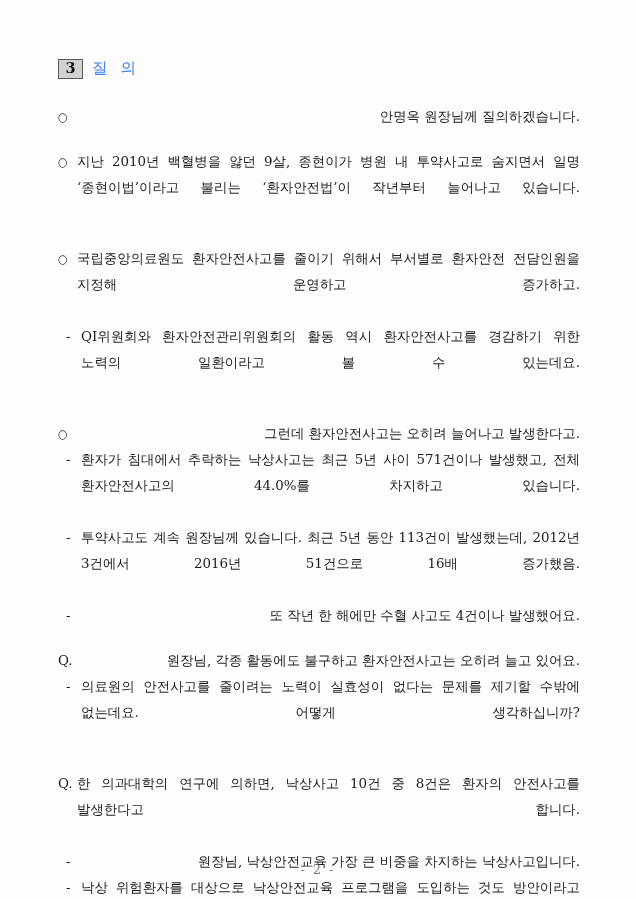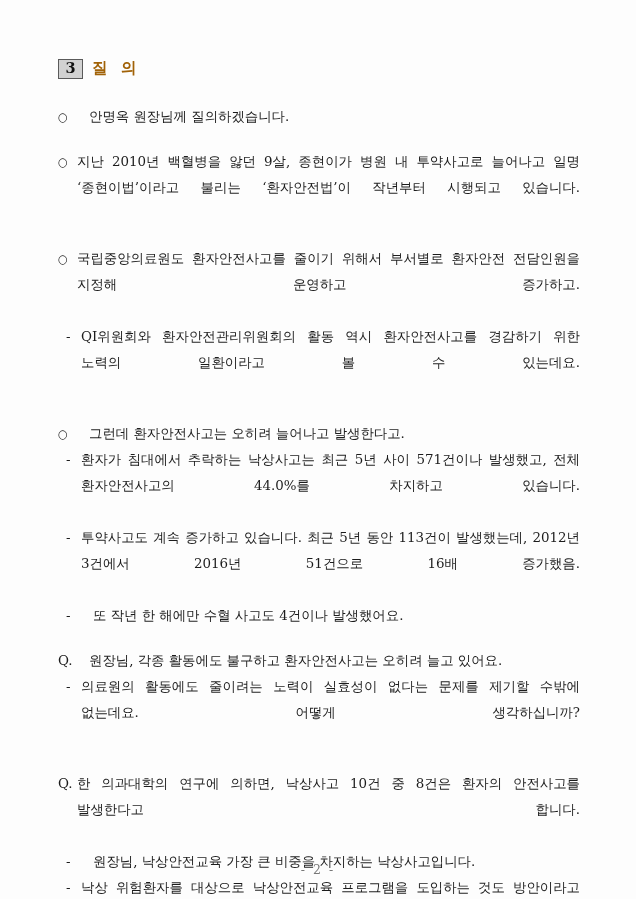--- a/index.html
+++ b/index.html
@@ -42,23 +42,23 @@
     border: 1px solid #5a5a5a;
     font-size: 14.5px;
     font-weight: bold;
     line-height: 1;
     font-family: "DejaVu Serif", "Liberation Serif", serif;
     color: #111;
     box-sizing: border-box;
   }
   .section-title {
     font-size: 15.5px;
-    font-weight: bold;
+    font-weight: normal;
     letter-spacing: 4px;
-    color: #a16207;
+    color: #3b82f6;
     white-space: pre;
   }
 
   
   .content {
     position: absolute;
     left: 58px;
     top: 104px;
     width: 522px;
   }
@@ -108,21 +108,21 @@
     overflow-wrap: break-word;
     hyphens: none;
   }
   
   .text::after {
     content: "";
     display: inline-block;
     width: 100%;
   }
   .text.nojustify {
-    text-align: left;
+    text-align: right;
     margin-left: 12px;
   }
   .text.nojustify::after { content: none; }
 
   
   .item.sub {
     padding-left: 4px;
   }
 
   
@@ -151,21 +151,21 @@
   <div class="content">
       <div class="block">
         <div class="item">
           <span class="marker circle">○</span>
           <span class="text nojustify">안명옥 원장님께 질의하겠습니다.</span>
         </div>
       </div>
       <div class="block">
         <div class="item">
           <span class="marker circle">○</span>
-          <span class="text">지난 2010년 백혈병을 앓던 9살, 종현이가 병원 내 투약사고로 늘어나고 일명 ‘종현이법’이라고 불리는 ‘환자안전법’이 작년부터 시행되고 있습니다.</span>
+          <span class="text">지난 2010년 백혈병을 앓던 9살, 종현이가 병원 내 투약사고로 숨지면서 일명 ‘종현이법’이라고 불리는 ‘환자안전법’이 작년부터 늘어나고 있습니다.</span>
         </div>
       </div>
       <div class="block">
         <div class="item">
           <span class="marker circle">○</span>
           <span class="text">국립중앙의료원도 환자안전사고를 줄이기 위해서 부서별로 환자안전 전담인원을 지정해 운영하고 증가하고.</span>
         </div>
         <div class="item sub">
           <span class="marker dash">-</span>
           <span class="text">QI위원회와 환자안전관리위원회의 활동 역시 환자안전사고를 경감하기 위한 노력의 일환이라고 볼 수 있는데요.</span>
@@ -175,35 +175,35 @@
         <div class="item">
           <span class="marker circle">○</span>
           <span class="text nojustify">그런데 환자안전사고는 오히려 늘어나고 발생한다고.</span>
         </div>
         <div class="item sub">
           <span class="marker dash">-</span>
           <span class="text">환자가 침대에서 추락하는 낙상사고는 최근 5년 사이 571건이나 발생했고, 전체 환자안전사고의 44.0%를 차지하고 있습니다.</span>
         </div>
         <div class="item sub">
           <span class="marker dash">-</span>
-          <span class="text">투약사고도 계속 증가하고 있습니다. 최근 5년 동안 113건이 발생했는데, 2012년 3건에서 2016년 51건으로 16배 증가했음.</span>
+          <span class="text">투약사고도 계속 원장님께 있습니다. 최근 5년 동안 113건이 발생했는데, 2012년 3건에서 2016년 51건으로 16배 증가했음.</span>
         </div>
         <div class="item sub">
           <span class="marker dash">-</span>
           <span class="text nojustify">또 작년 한 해에만 수혈 사고도 4건이나 발생했어요.</span>
         </div>
       </div>
       <div class="block">
         <div class="item">
           <span class="marker q">Q.</span>
           <span class="text nojustify">원장님, 각종 활동에도 불구하고 환자안전사고는 오히려 늘고 있어요.</span>
         </div>
         <div class="item sub">
           <span class="marker dash">-</span>
-          <span class="text">의료원의 활동에도 줄이려는 노력이 실효성이 없다는 문제를 제기할 수밖에 없는데요. 어떻게 생각하십니까?</span>
+          <span class="text">의료원의 안전사고를 줄이려는 노력이 실효성이 없다는 문제를 제기할 수밖에 없는데요. 어떻게 생각하십니까?</span>
         </div>
       </div>
       <div class="block">
         <div class="item">
           <span class="marker q">Q.</span>
           <span class="text">한 의과대학의 연구에 의하면, 낙상사고 10건 중 8건은 환자의 안전사고를 발생한다고 합니다.</span>
         </div>
         <div class="item sub">
           <span class="marker dash">-</span>
           <span class="text nojustify">원장님, 낙상안전교육 가장 큰 비중을 차지하는 낙상사고입니다.</span>

